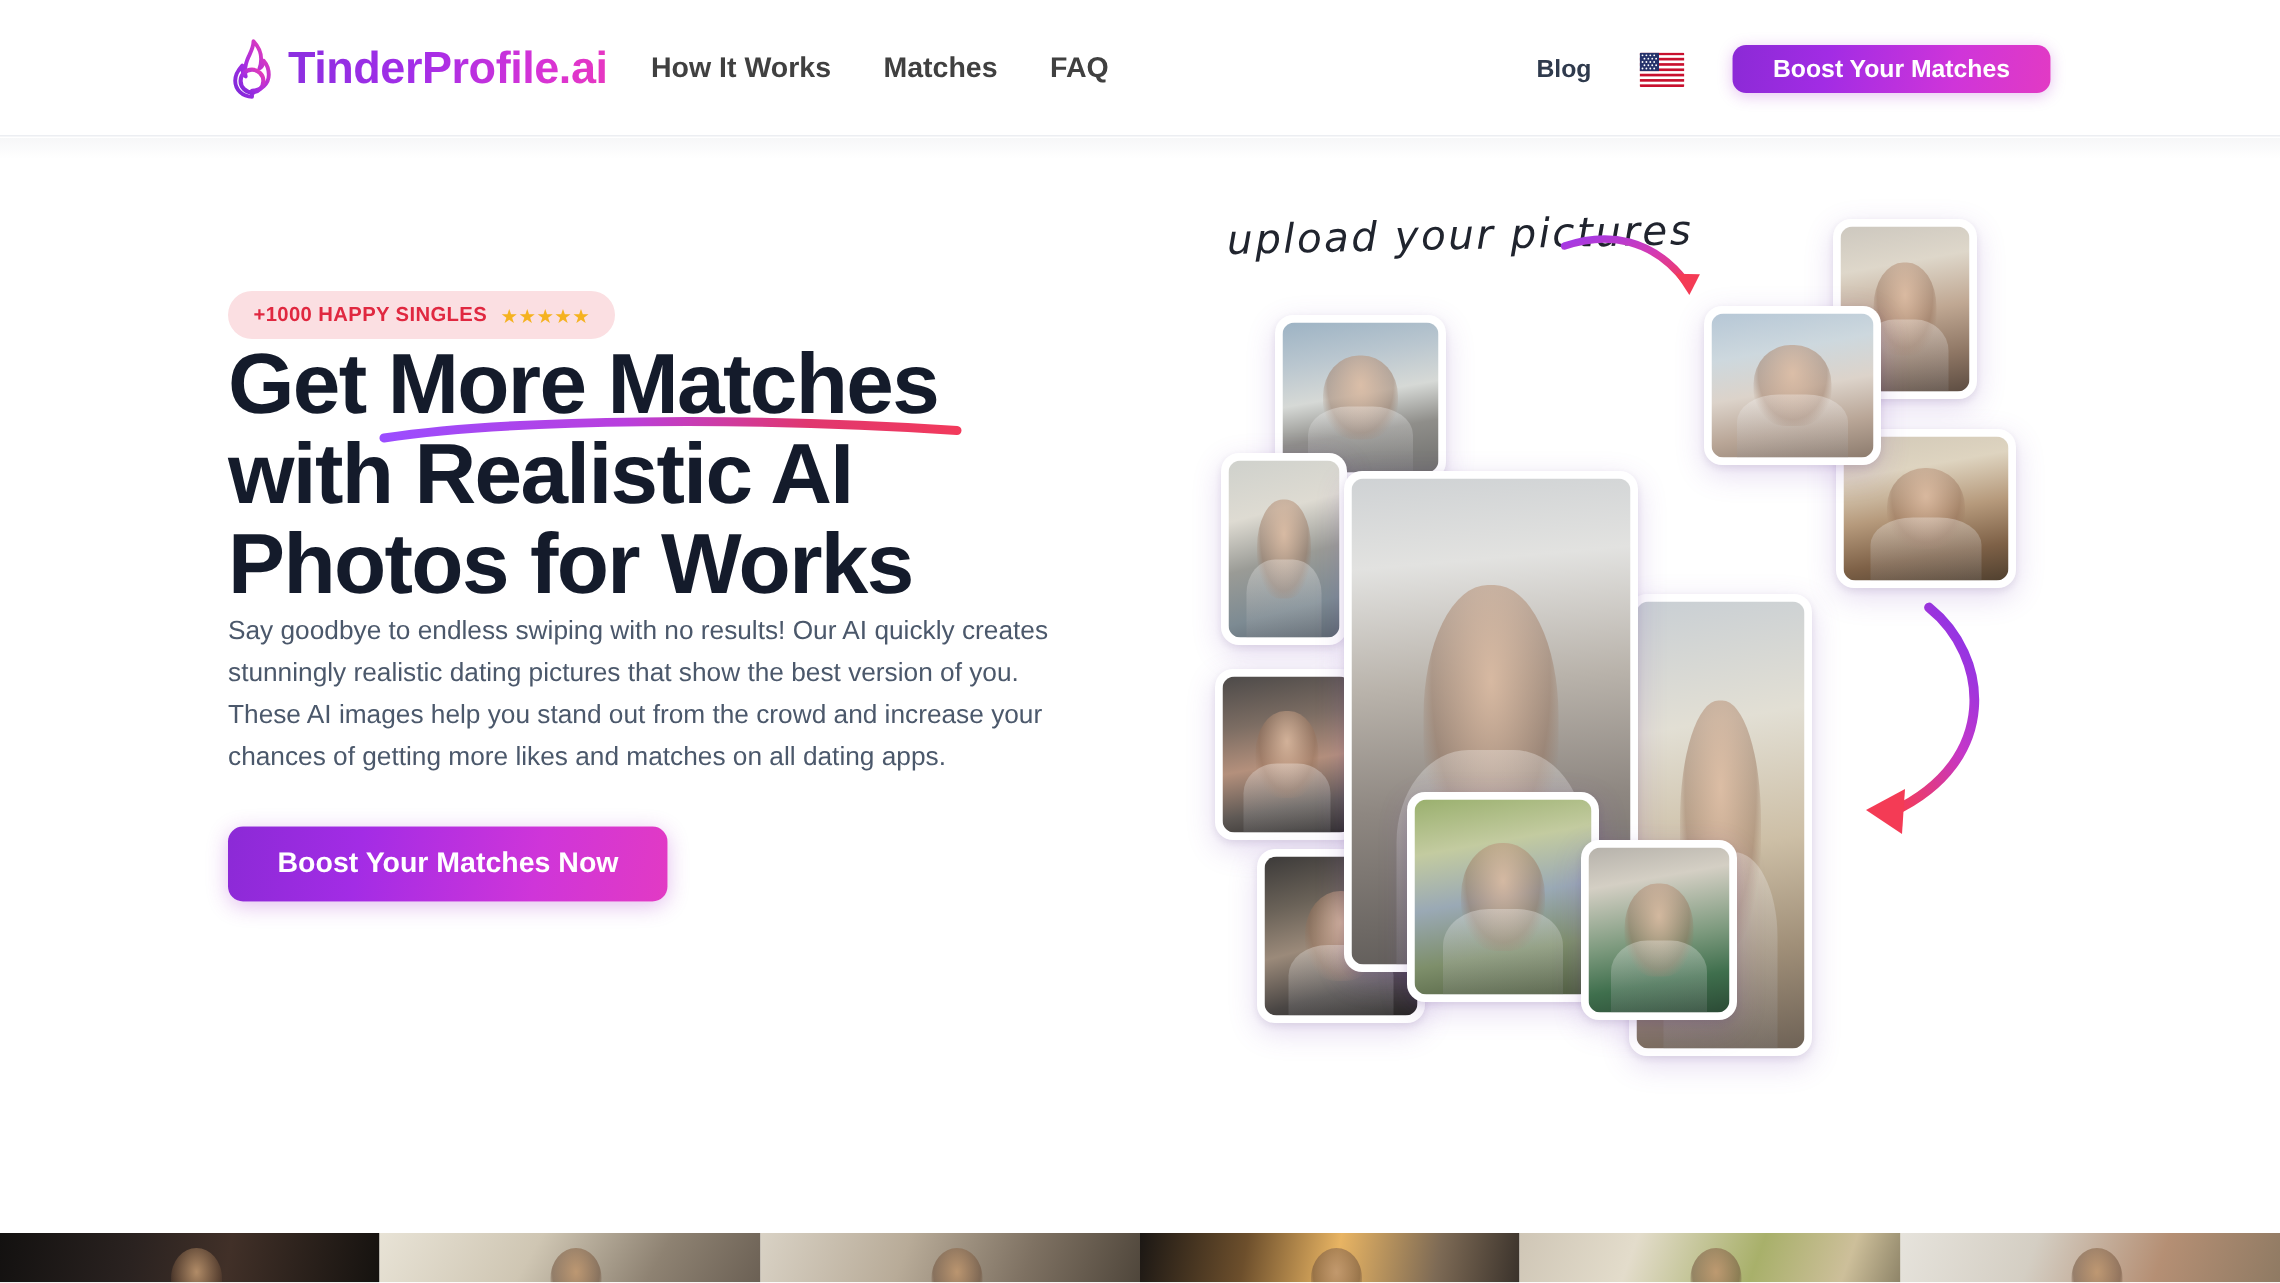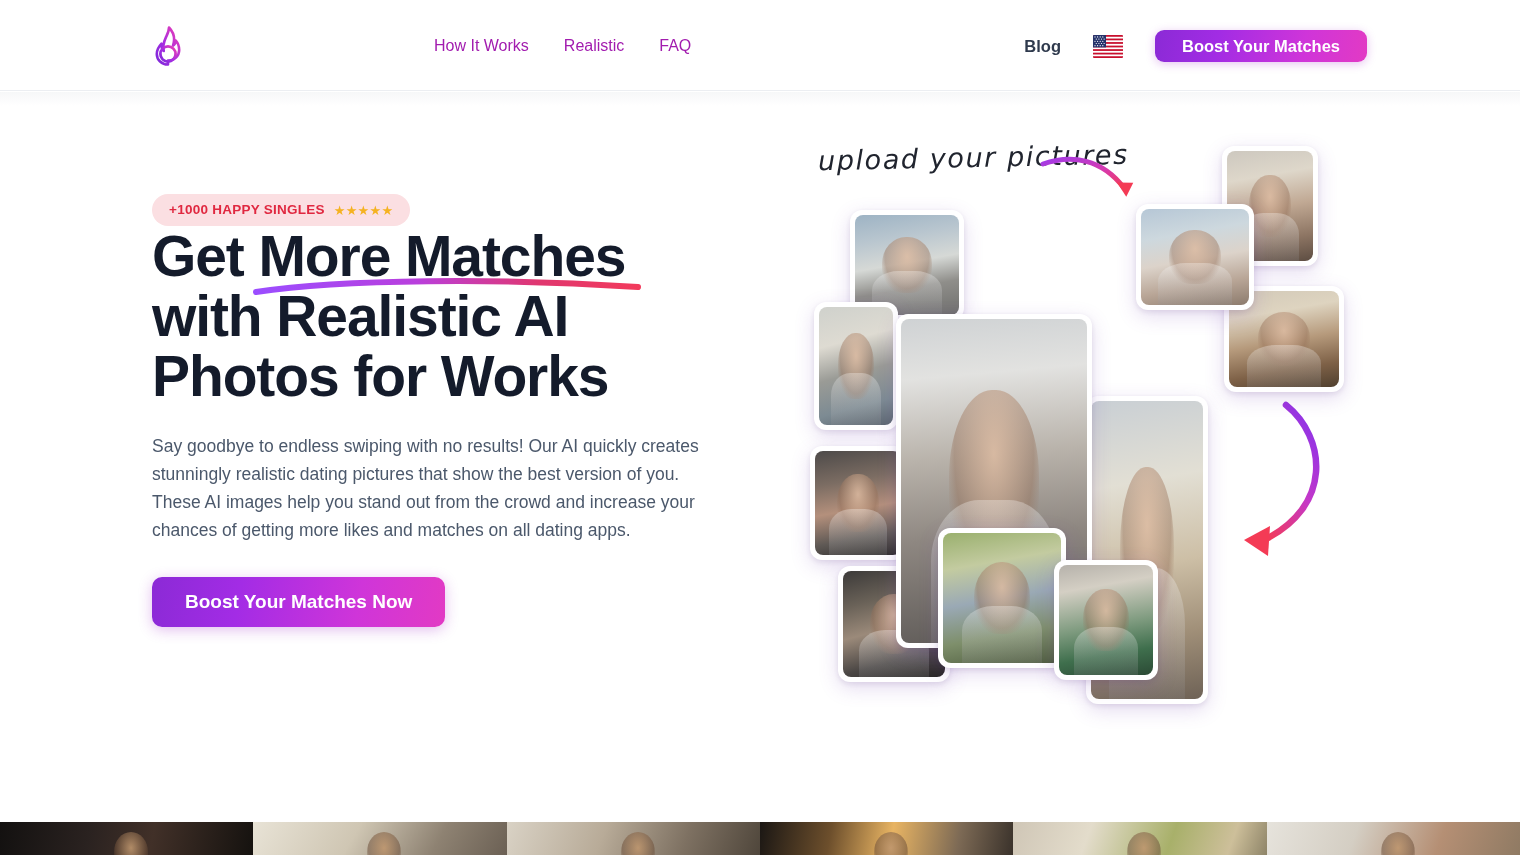--- a/index.html
+++ b/index.html
@@ -63,23 +63,23 @@
   }
 
   .nav-main {
     position: absolute;
     left: 434px; top: 33px;
     display: flex;
     align-items: center;
     gap: 35px;
   }
   .nav-link {
-    font-size: 16px;
-    font-weight: normal;
-    color: #a21caf;
+    font-size: 19px;
+    font-weight: bold;
+    color: #404040;
     white-space: nowrap;
     line-height: 26px;
     cursor: pointer;
   }
 
   .nav-right {
     position: absolute;
     right: 153px; top: 22px;
     display: flex;
     align-items: center;
@@ -170,21 +170,20 @@
   .hl-underline-svg {
     position: absolute;
     left: -6px;
     bottom: -12px;
     width: 390px;
     height: 22px;
     pointer-events: none;
   }
 
   .hero-body {
-    margin-top: 26px;
     width: 580px;
     font-size: 17.5px;
     line-height: 28px;
     color: #4b586b;
   }
 
   .btn-hero {
     margin-top: 33px;
     height: 50px;
     padding: 0 33px;
@@ -317,25 +316,26 @@
         <defs>
           <linearGradient id="flameGrad" x1="0" y1="1" x2="1" y2="0">
             <stop offset="0%" stop-color="#7b28d8"></stop>
             <stop offset="45%" stop-color="#a72ee2"></stop>
             <stop offset="100%" stop-color="#ef3fb0"></stop>
           </linearGradient>
         </defs>
         <path d="M15 38.5c-6.2 0-11.2-4.6-11.2-10.6 0-4.4 2.3-7.6 4.7-10.2C8.4 22 9.3 24 10.8 25c-1.1-4.6.2-9.6 2.1-13.6 1.6-3.4 3.1-6.1 3.1-9.9 3.2 3.4 5.1 7.5 5.1 11.8 0 2.2-.4 4.4-1.1 6.3 1.6-.9 2.5-2.8 2.8-5.1 2.2 2.5 3.4 5.6 3.4 9.4 0 6-5 10.6-11.2 10.6z" fill="none" stroke="url(#flameGrad)" stroke-width="2.6" stroke-linejoin="round"></path>
         <circle cx="15" cy="28" r="7.6" fill="none" stroke="url(#flameGrad)" stroke-width="2.8"></circle>
       </svg>
+      <span class="brand-name">TinderProfile.ai</span>
     </div>
 
     <div class="nav-main">
       <span class="nav-link">How It Works</span>
-      <span class="nav-link">Realistic</span>
+      <span class="nav-link">Matches</span>
       <span class="nav-link">FAQ</span>
     </div>
 
     <div class="nav-right">
       <span class="blog-link">Blog</span>
 
       <span class="flag-icon">
         <svg viewBox="0 0 30 23" width="30" height="23">
           <rect width="30" height="23" fill="#ffffff"></rect>
           <g fill="#c8102e">

